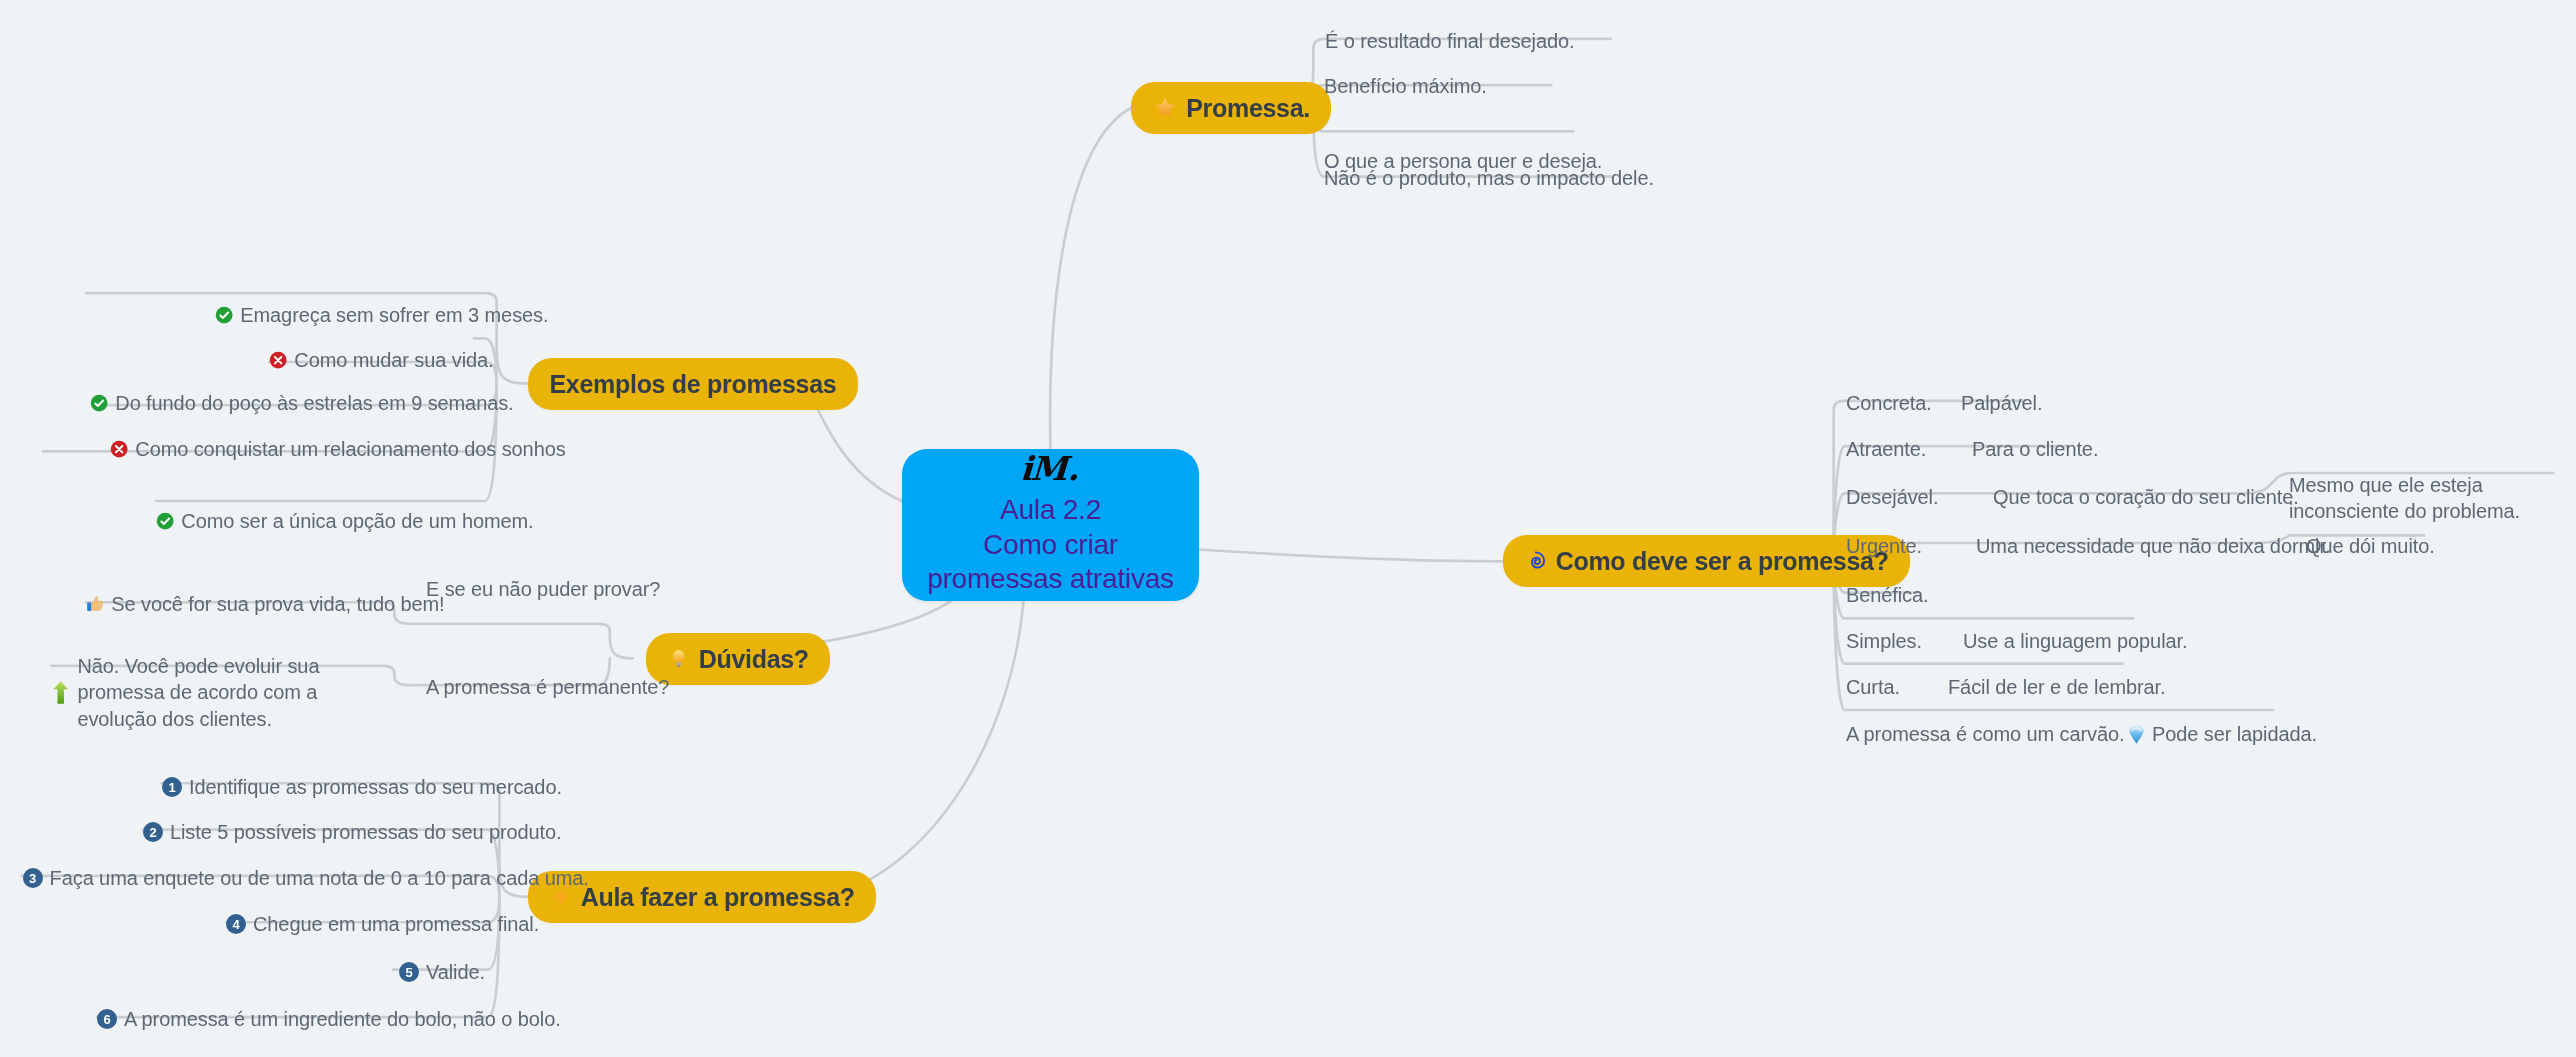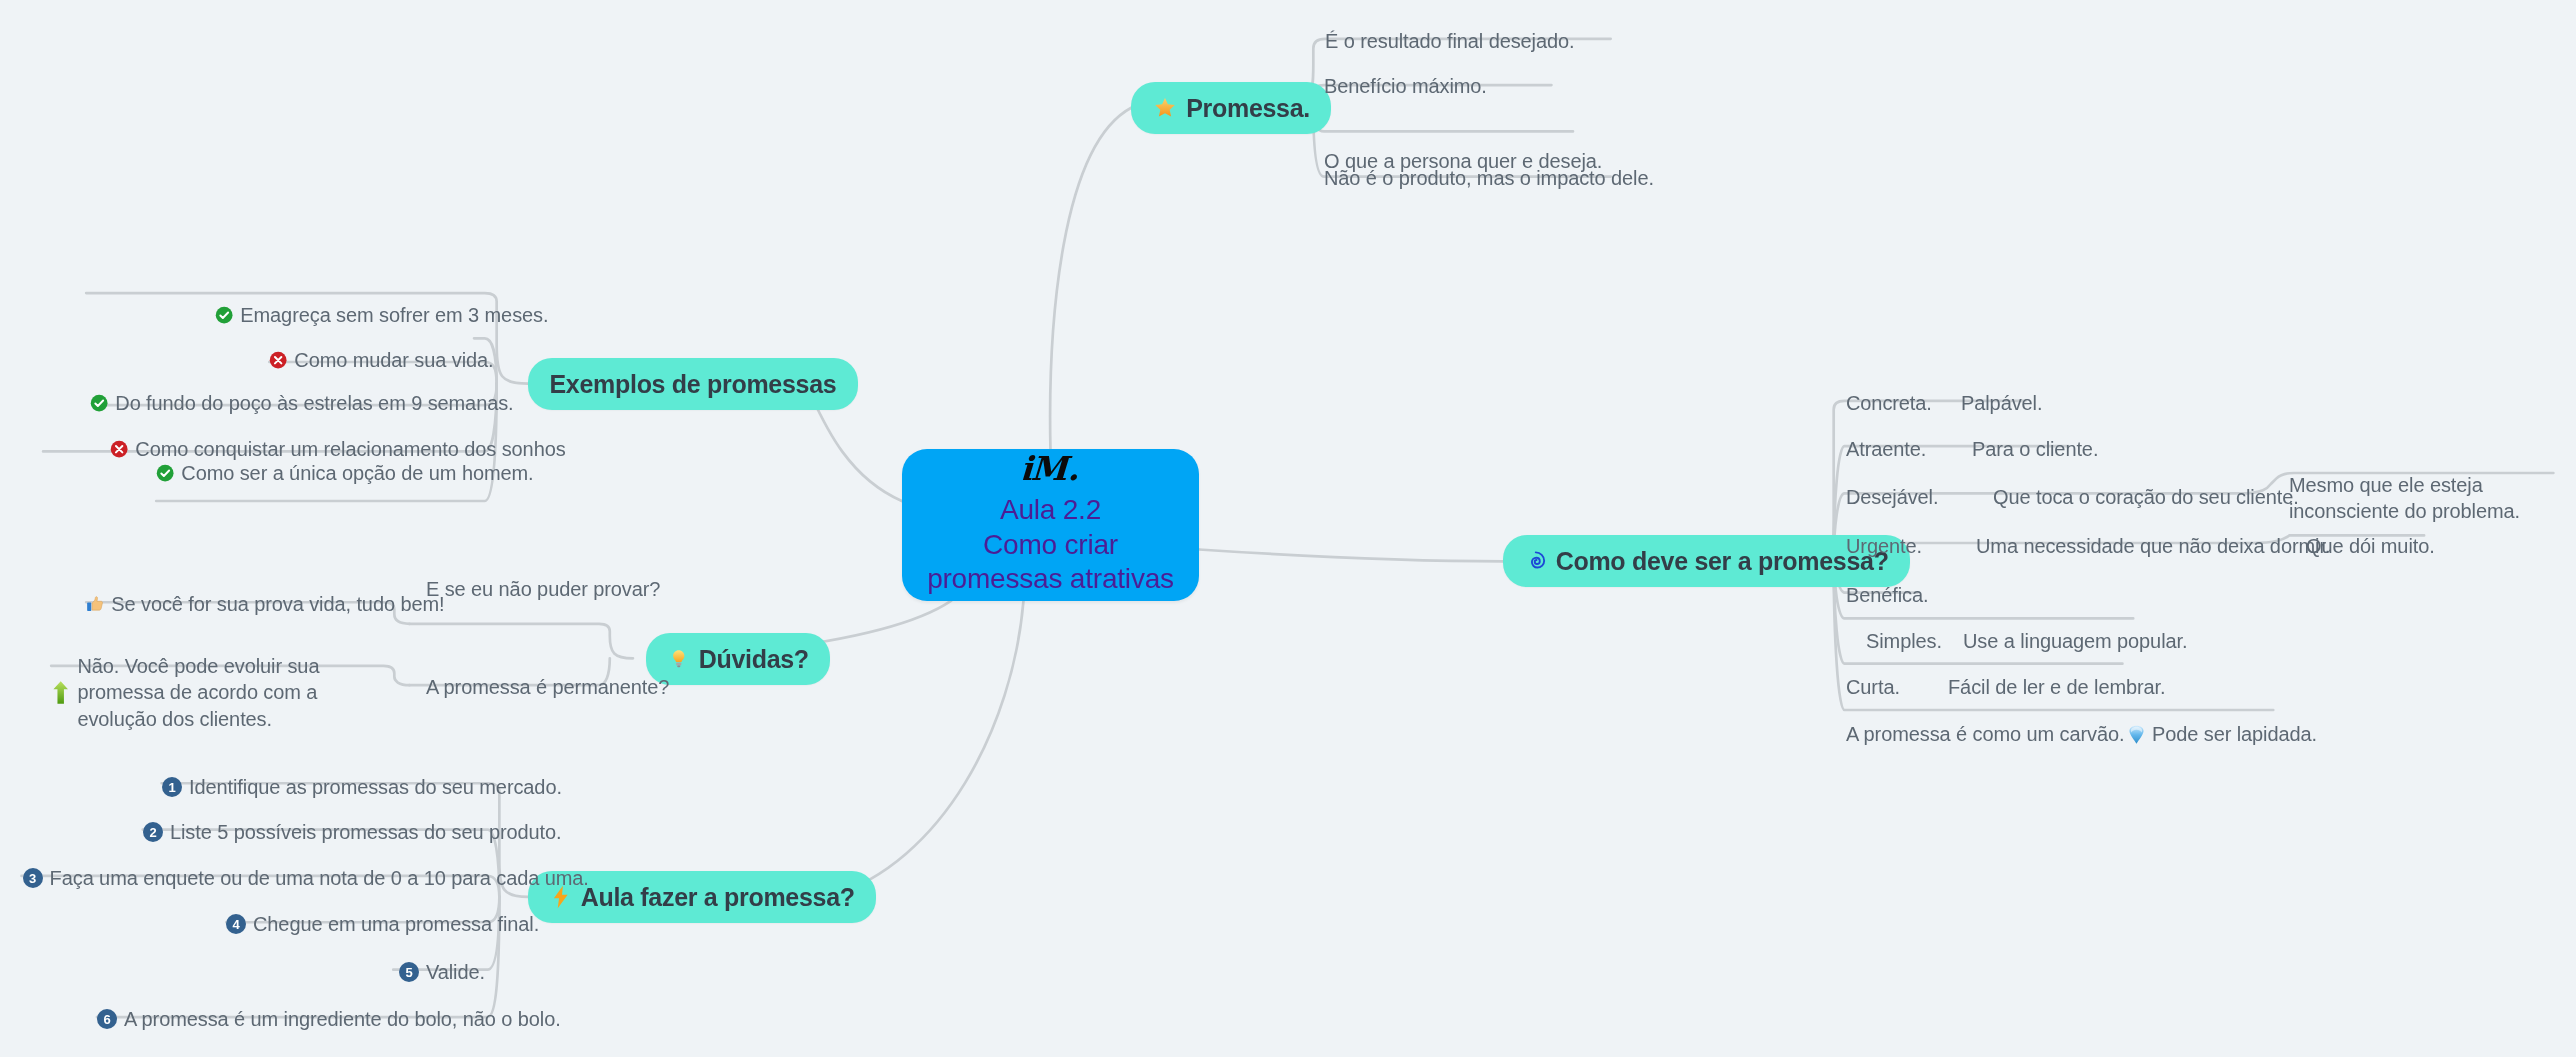--- a/index.html
+++ b/index.html
@@ -40,21 +40,21 @@
     font-size:28px;
     line-height:1.22;
     text-align:center;
     font-weight:400;
     letter-spacing:-0.2px;
   }
 
   
   .pill{
     position:absolute;
-    background:#5eead4;
+    background:#eab308;
     border-radius:24px;
     display:flex;align-items:center;
     padding:0 21.5px;
     height:52px;
     box-sizing:border-box;
     white-space:nowrap;
     font-size:25px;
     font-weight:700;
     color:#333e48;
     letter-spacing:-0.3px;
@@ -211,21 +211,21 @@
   </div>
   <div class="leaf" style="left:110px;top:436px;">
     <span class="ico">
         <svg width="18.3" height="18.3" viewBox="0 0 24 24">
           <circle cx="12" cy="12" r="11" fill="#cc2026"></circle>
           <path d="M7.8 7.8l8.4 8.4M16.2 7.8l-8.4 8.4" stroke="#fff" stroke-width="2.6" stroke-linecap="round"></path>
         </svg>
       </span>
     <span>Como conquistar um relacionamento dos sonhos</span>
   </div>
-  <div class="leaf" style="left:156px;top:460px;">
+  <div class="leaf" style="left:156px;top:508px;">
     <span class="ico">
         <svg width="18.3" height="18.3" viewBox="0 0 24 24">
           <circle cx="12" cy="12" r="11" fill="#21a038"></circle>
           <path d="M7 12.4l3.3 3.3L17.2 8.6" stroke="#fff" stroke-width="2.6" fill="none" stroke-linecap="round" stroke-linejoin="round"></path>
         </svg>
       </span>
     <span>Como ser a única opção de um homem.</span>
   </div>
 
   <div class="pill" style="left:646px;top:633px;">
@@ -347,21 +347,21 @@
       <span>Uma necessidade que não deixa dormir.</span>
     </div>
   <div class="leaf" style="left:2306px;top:533px;">
       <span>Que dói muito.</span>
     </div>
 
   <div class="leaf" style="left:1846px;top:582px;">
       <span>Benéfica.</span>
     </div>
 
-  <div class="leaf" style="left:1846px;top:628px;margin-left:20px;">
+  <div class="leaf" style="left:1846px;top:628px;">
       <span>Simples.</span>
     </div>
   <div class="leaf" style="left:1963px;top:628px;">
       <span>Use a linguagem popular.</span>
     </div>
 
   <div class="leaf" style="left:1846px;top:674px;">
       <span>Curta.</span>
     </div>
   <div class="leaf" style="left:1948px;top:674px;">

